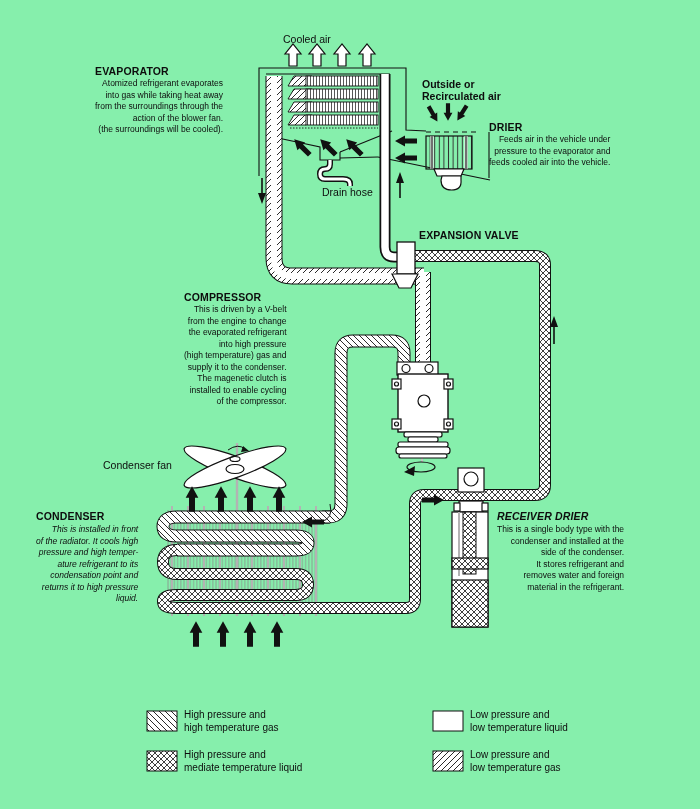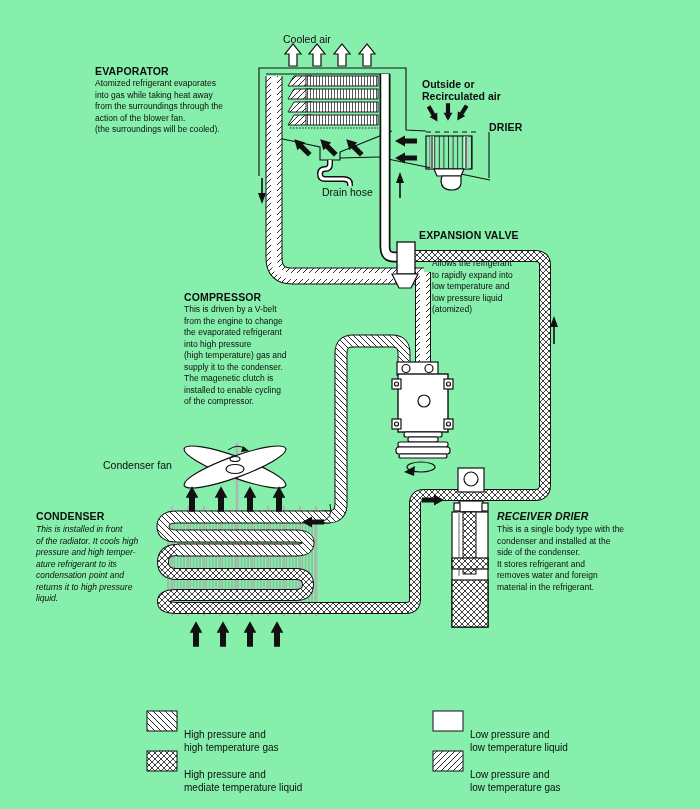--- a/index.html
+++ b/index.html
@@ -1,23 +1,23 @@
 <!DOCTYPE html>
 <html><head>
 <meta charset="utf-8">
 <style>
   html,body{margin:0;padding:0;background:#fff;}
   .stage{position:relative;width:700px;height:809px;background:#86efac;overflow:hidden;
          font-family:"Liberation Sans",sans-serif;}
   .stage svg{position:absolute;left:0;top:0;}
   .lbl{position:absolute;color:#0d0d0d;white-space:pre-line;}
   .title{font-size:10.5px;font-weight:bold;line-height:12px;letter-spacing:.15px;}
-  .body{font-size:8.5px;line-height:11.5px;}
+  .body{font-size:8.5px;line-height:11.5px;text-align:right;}
   .caption{font-size:10.5px;line-height:12px;}
-  .legend-label{font-size:10px;line-height:12.5px;margin-top:20px;}
+  .legend-label{font-size:10px;line-height:12.5px;}
   .legend-swatch{position:absolute;}
 </style>
 </head>
 <body>
 
 <div class="stage">
 
 <svg width="700" height="809" viewBox="0 0 700 809">
   <defs>
     <pattern id="patBack" width="6" height="6" patternUnits="userSpaceOnUse">
@@ -246,29 +246,27 @@
 <div class="lbl body" style="left:95px;top:78px;">Atomized refrigerant evaporates
 into gas while taking heat away
 from the surroundings through the
 action of the blower fan.
 (the surroundings will be cooled).</div>
 
 <div class="lbl caption" style="left:422px;top:78px;font-weight:bold;">Outside or
 Recirculated air</div>
 
 <div class="lbl title" style="left:489px;top:121px;">DRIER</div>
+<div class="lbl body" style="left:489px;top:134px;">Feeds air in the vehicle under
+pressure to the evaporator and
+feeds cooled air into the vehicle.</div>
 
 <div class="lbl caption" style="left:303px;top:186px;padding-left:19px;">Drain hose</div>
 
 <div class="lbl title" style="left:419px;top:229px;">EXPANSION VALVE</div>
-<div class="lbl body" style="left:432px;top:258px;">Allows the refrigerant
-to rapidly expand into
-low temperature and
-low pressure liquid
-(atomized)</div>
 
 <div class="lbl title" style="left:184px;top:291px;">COMPRESSOR</div>
 <div class="lbl body" style="left:184px;top:304px;">This is driven by a V-belt
 from the engine to change
 the evaporated refrigerant
 into high pressure
 (high temperature) gas and
 supply it to the condenser.
 The magenetic clutch is
 installed to enable cycling

